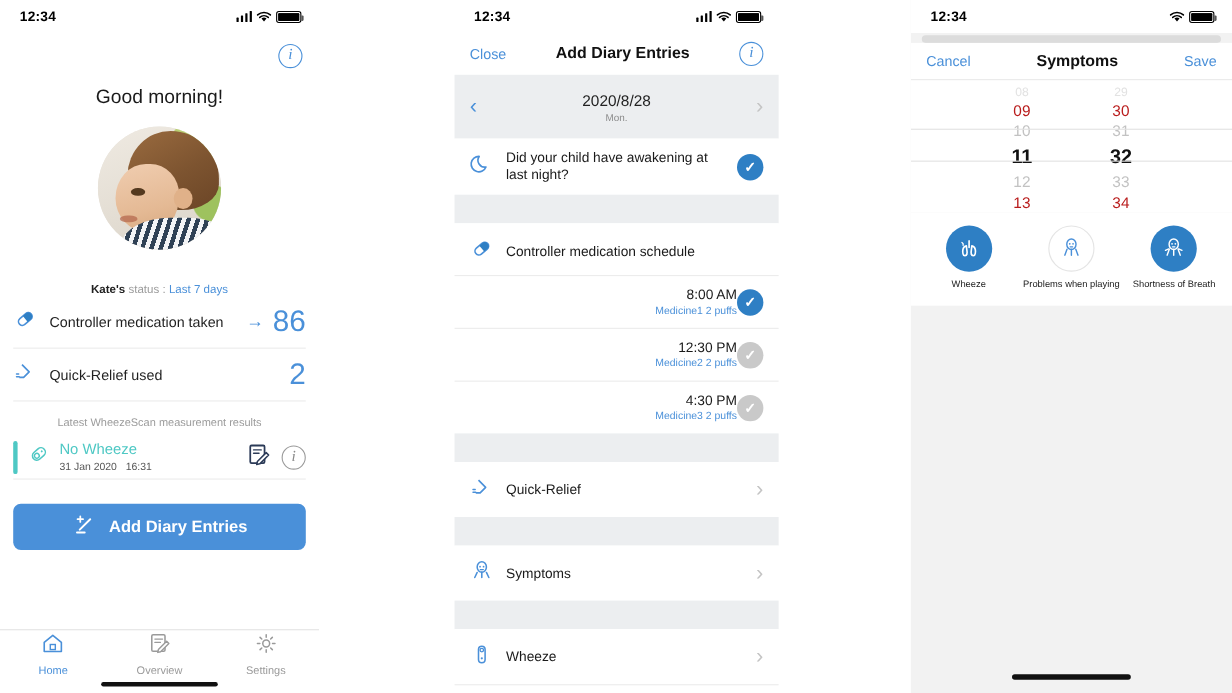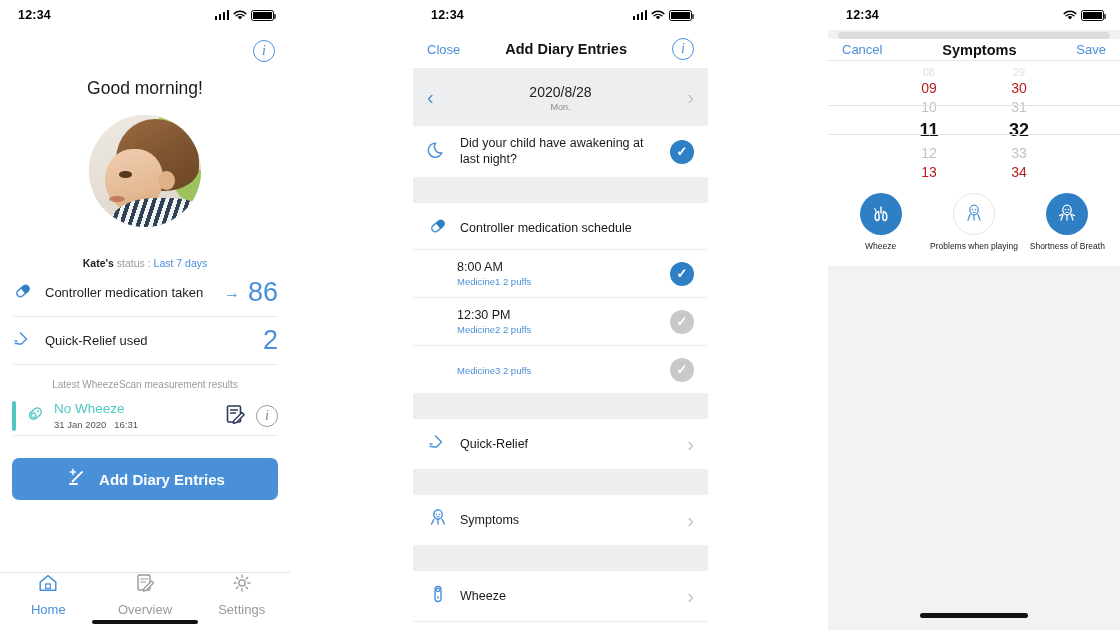--- a/index.html
+++ b/index.html
@@ -116,21 +116,21 @@
     justify-content: center; gap: 10px; position: relative;
   }
   .add-btn .t { color: #fff; font-size: 15px; font-weight: bold; }
 
   .tabbar {
     position: absolute; left: 0; right: 0; bottom: 0; height: 58px;
     border-top: 1px solid #e3e3e3; display: flex; background: #fff;
   }
   .tab { flex: 1; display: flex; flex-direction: column; align-items: center;
     justify-content: center; gap: 4px; padding-bottom: 14px; }
-  .tab .tl { font-size: 13px; color: #9a9a9a; }
+  .tab .tl { font-size: 10px; color: #9a9a9a; }
   .tab.active .tl { color: #4a90d9; }
   .home-ind {
     position: absolute; bottom: 6px; left: 50%; transform: translateX(-50%);
     width: 106px; height: 4.5px; border-radius: 3px; background: #111;
   }
 
   
   .navbar2 {
     height: 38px; display: flex; align-items: center; padding: 0 14px;
     justify-content: space-between; background: #fff;
@@ -160,37 +160,37 @@
     color: #fff; font-size: 13px; font-weight: bold;
   }
   .check.on { background: #2e7fc4; }
   .check.off { background: #c9c9c9; }
   .med-hdr { display: flex; align-items: center; gap: 11px; padding: 12px 14px 8px 14px; }
   .med-hdr .t { font-size: 12.5px; color: #1a1a1a; }
   .med-row {
     display: flex; align-items: center; padding: 8px 14px 8px 44px;
     border-top: 1px solid #ececec; min-height: 48px;
   }
-  .med-info { flex: 1; }
+  .med-info { flex: 1; text-align: right; }
   .med-time { font-size: 12.5px; color: #1a1a1a; }
   .med-name { font-size: 9.5px; color: #4a90d9; margin-top: 2px; }
   .nav-row {
     display: flex; align-items: center; gap: 11px; padding: 0 14px;
     height: 50px; background: #fff;
   }
   .nav-row .t { flex: 1; font-size: 12.5px; color: #1a1a1a; }
   .sync-row {
     display: flex; align-items: center; gap: 6px; padding: 10px 14px 0 44px;
     border-top: 1px solid #ececec; margin: 0 0 0 0;
   }
 
   
   .scroll-pill { height: 7px; margin: 2px 10px 0 10px; border-radius: 4px; background: #dcdcdc; }
   .navbar3 {
-    height: 22px; background: #fff; display: flex; align-items: center;
+    height: 34px; background: #fff; display: flex; align-items: center;
     justify-content: space-between; padding: 0 14px;
     border-bottom: 1px solid #e6e6e6;
   }
   .picker { background: #fff; height: 120px; position: relative; overflow: hidden; }
   .picker-cols { display: flex; justify-content: center; gap: 34px; padding-top: 4px; }
   .pcol { width: 56px; text-align: center; }
   .pitem { font-size: 14px; line-height: 19px; color: #c2c2c2; }
   .pitem.f0 { color: #e2e2e2; font-size: 11px; line-height: 14px; }
   .pitem.f1 { color: #b91c1c; }
   .pitem.sel { color: #111; font-size: 18px; font-weight: bold; line-height: 27px; }
@@ -444,20 +444,21 @@
       <div class="med-row">
         <div class="med-info">
           <div class="med-time">12:30 PM</div>
           <div class="med-name">Medicine2 2 puffs</div>
         </div>
         <span class="check off">✓</span>
       </div>
 
       <div class="med-row">
         <div class="med-info">
+          <div class="med-time">4:30 PM</div>
           <div class="med-name">Medicine3 2 puffs</div>
         </div>
         <span class="check off">✓</span>
       </div>
     </div>
 
     <div class="sec-gap"></div>
 
     <div class="nav-row">
       <span>

